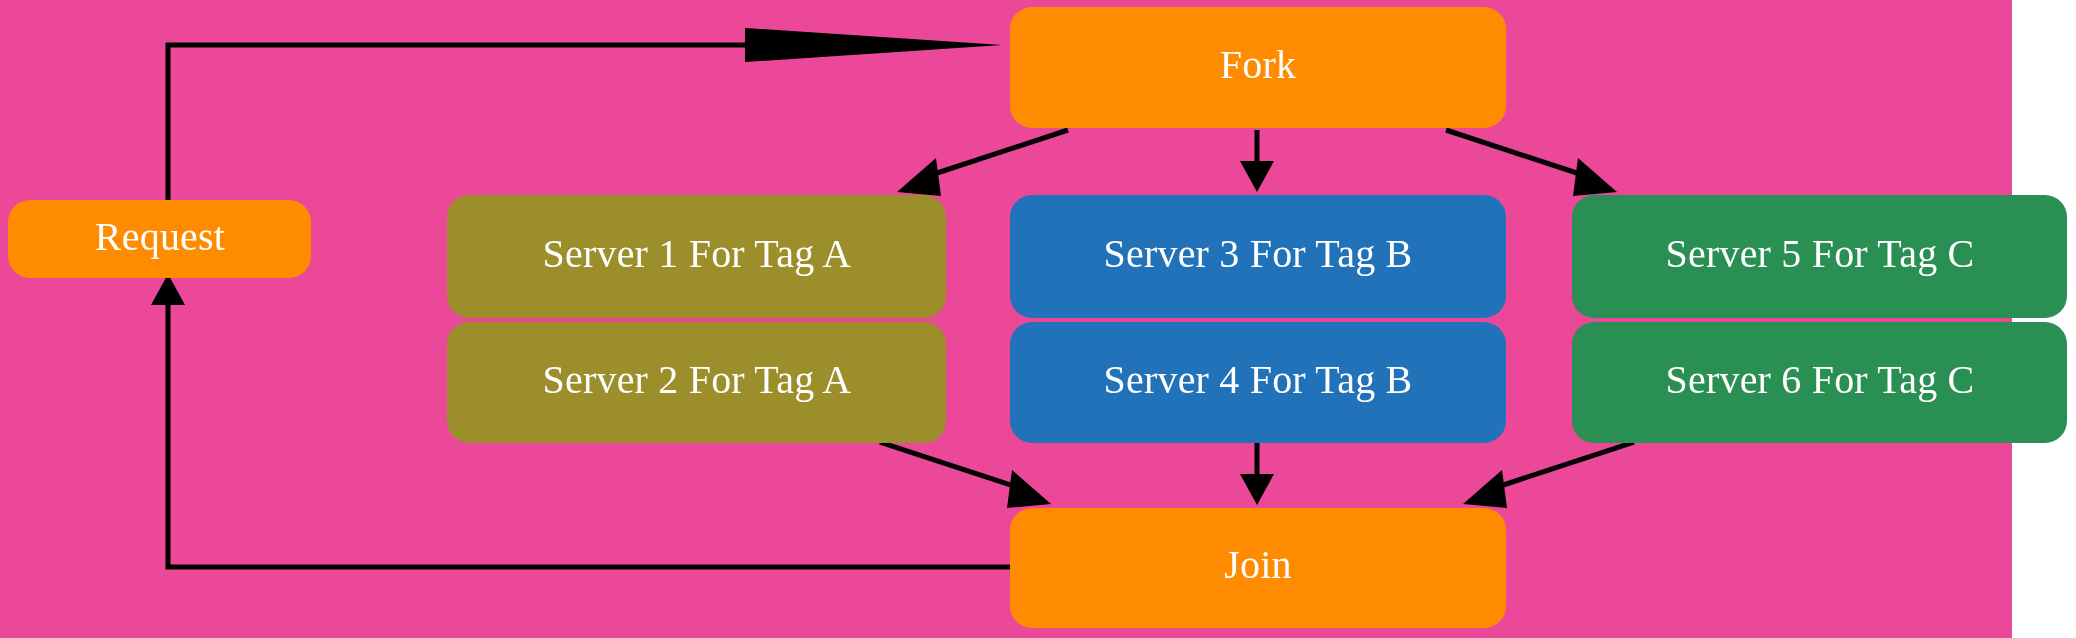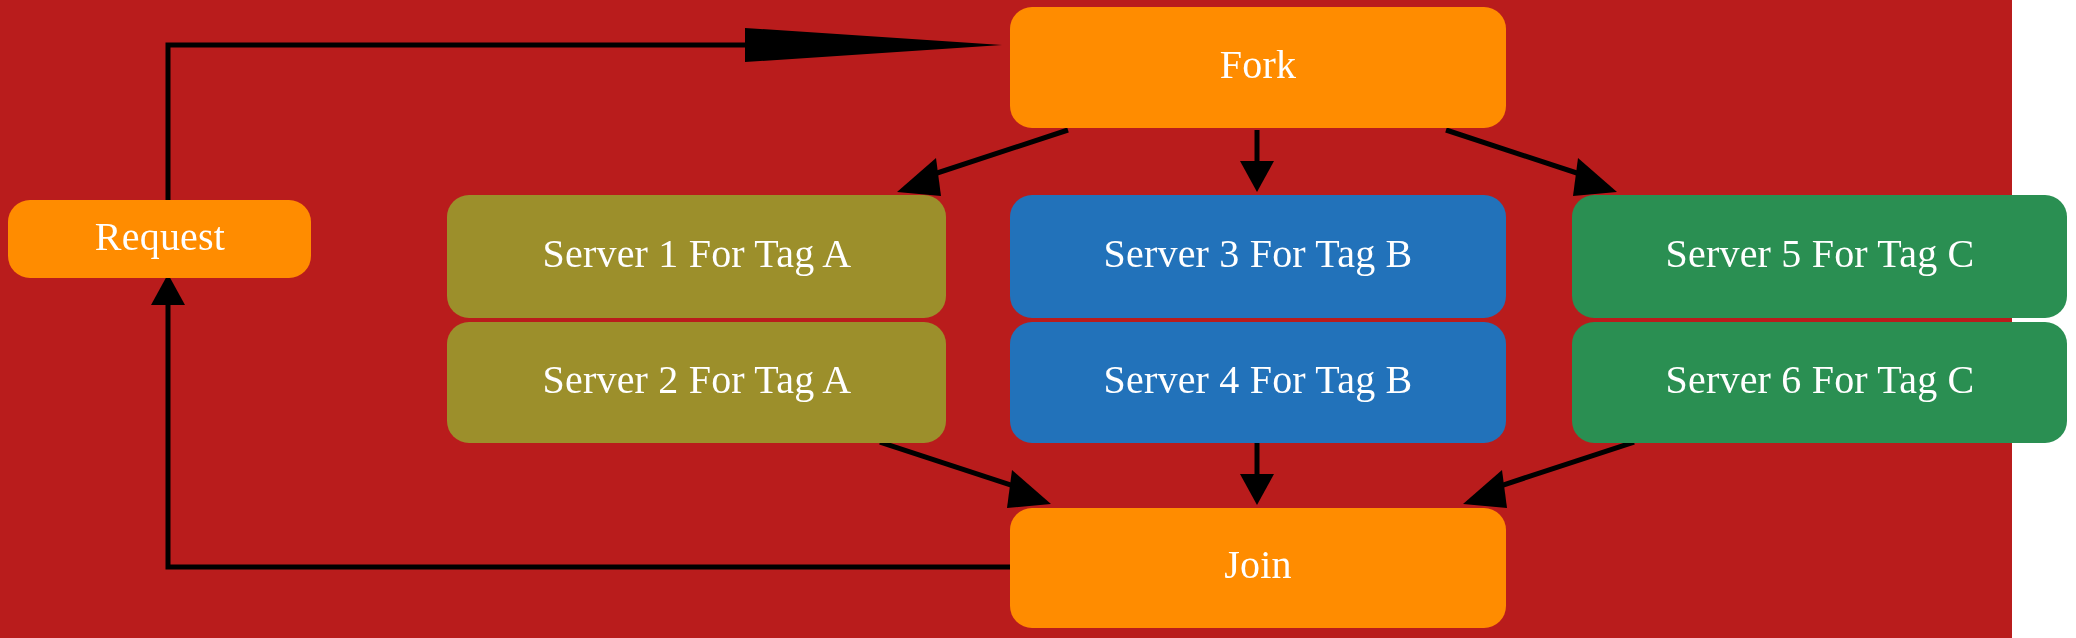--- a/index.html
+++ b/index.html
@@ -10,21 +10,21 @@
   body {
     width: 2076px;
     height: 638px;
     overflow: hidden;
     font-family: "Liberation Serif", "DejaVu Serif", serif;
   }
   #diagram-root {
     position: relative;
     width: 2012px;
     height: 638px;
-    background: #b91c1c;
+    background: #ec4899;
   }
   svg#graph {
     display: block;
     width: 2076px;
     height: 638px;
   }
   .node-label {
     fill: #ffffff;
     font-family: "Liberation Serif", "DejaVu Serif", serif;
     font-size: 40px;

